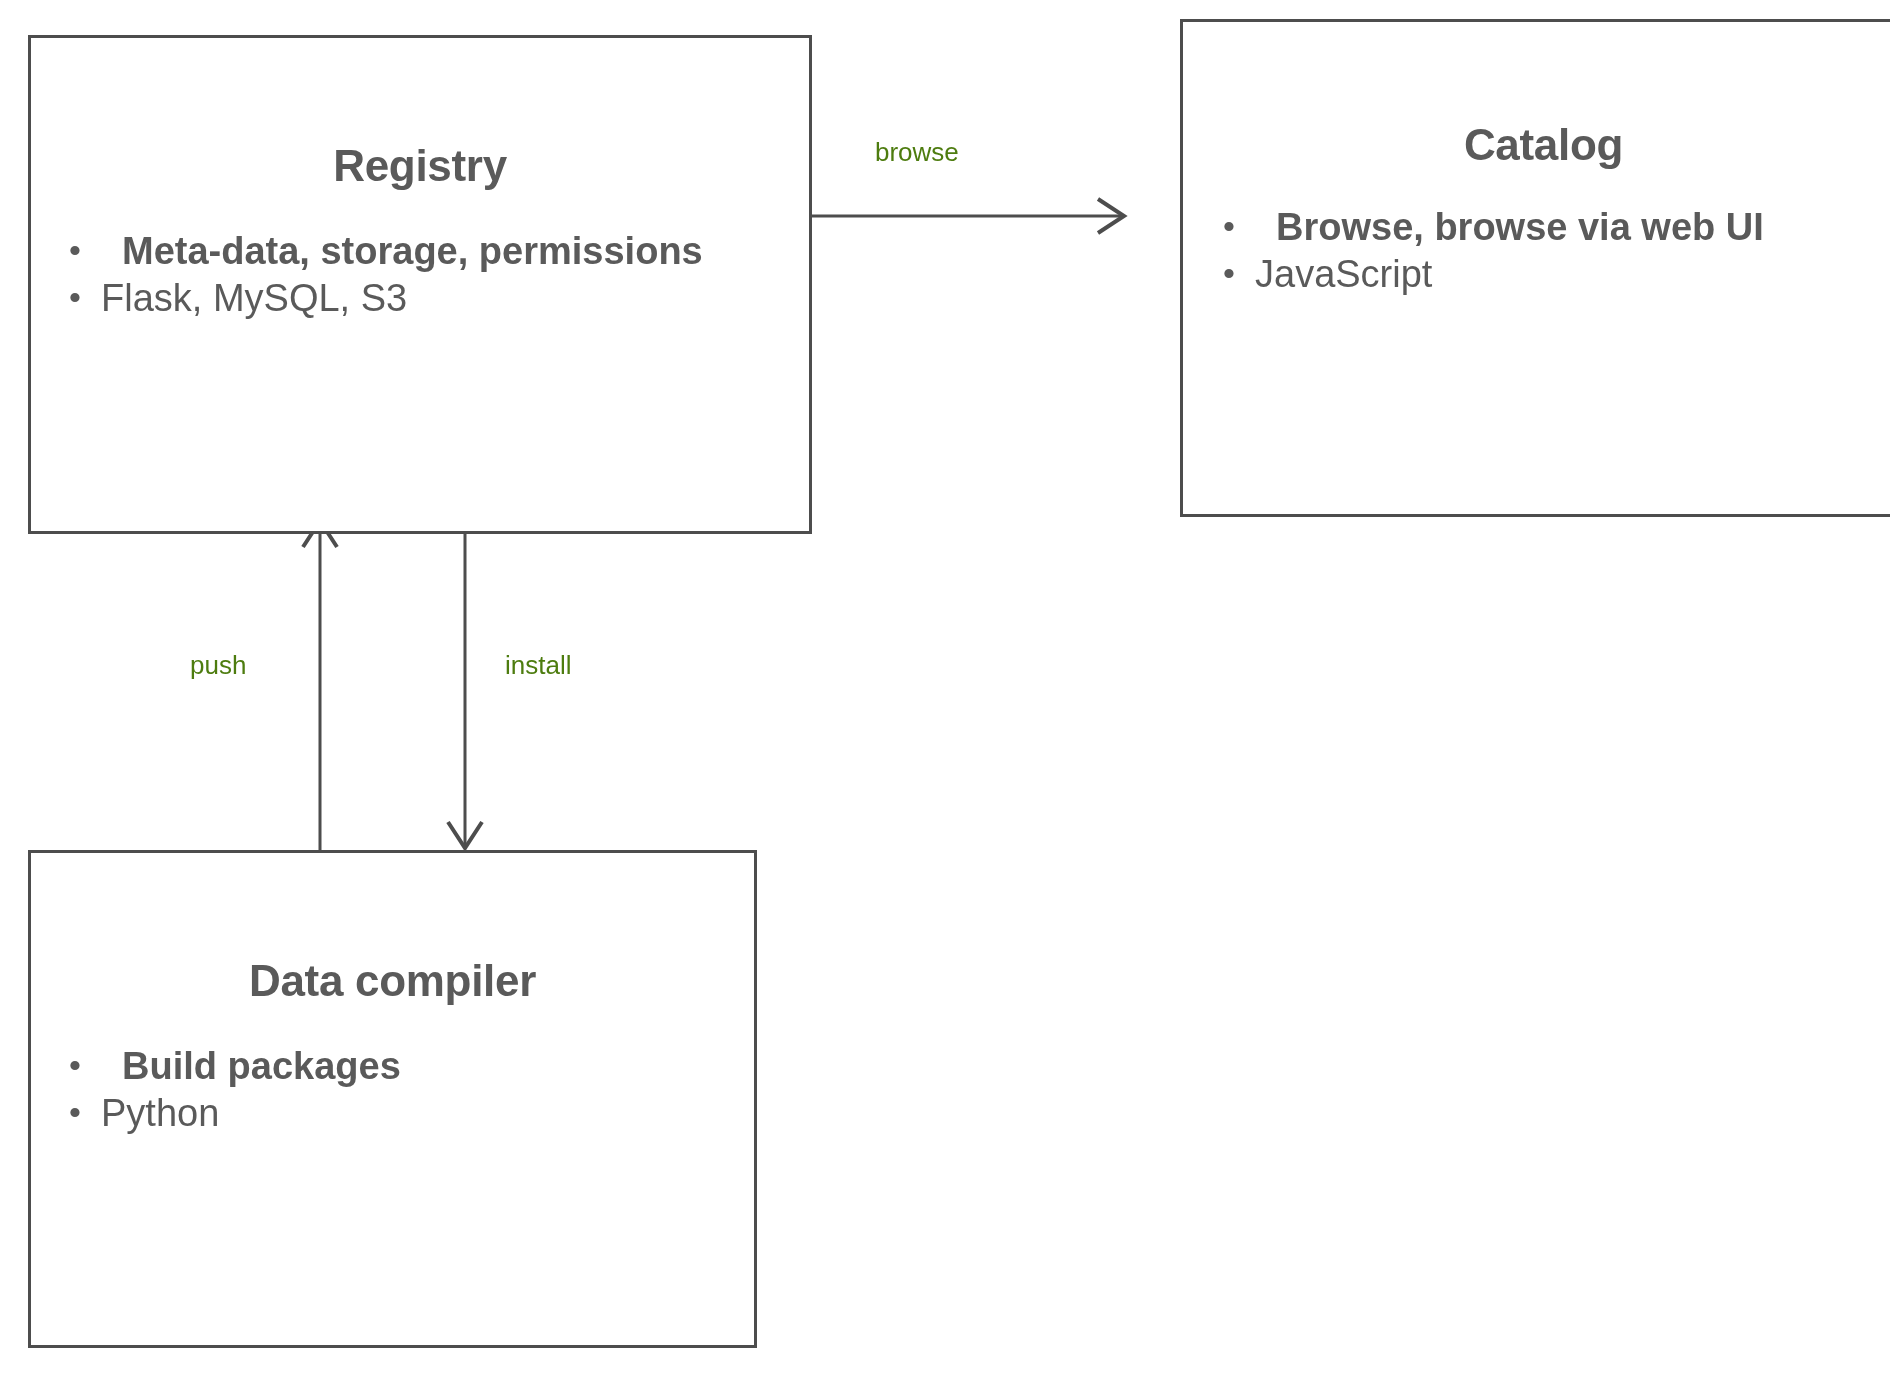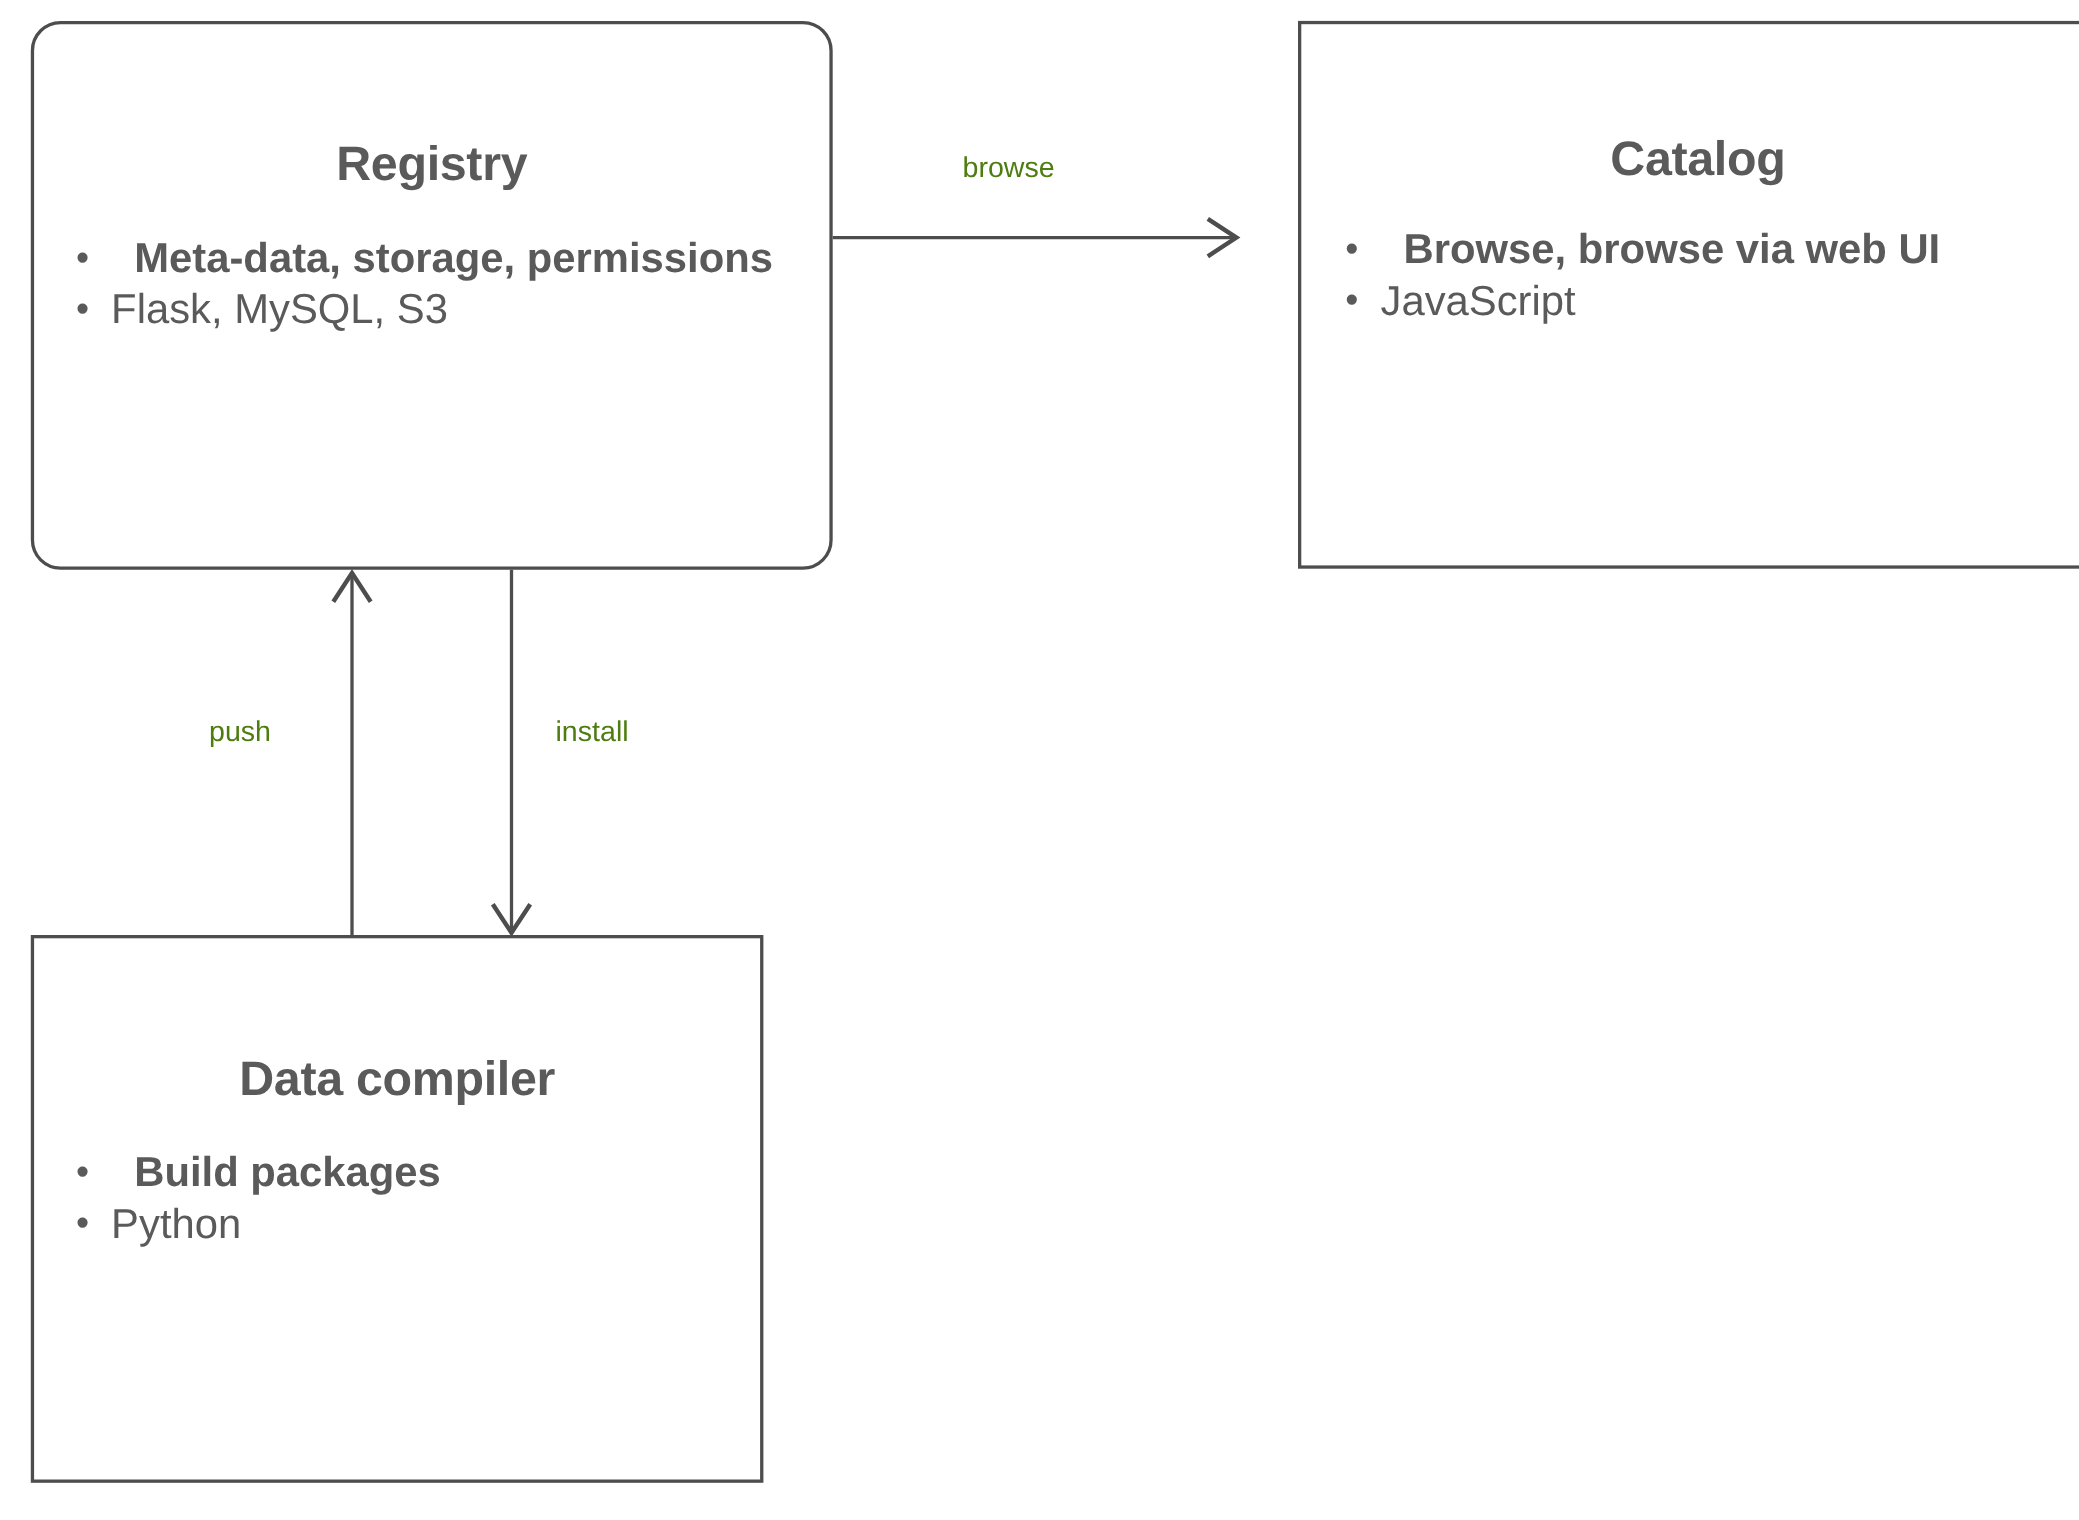--- a/index.html
+++ b/index.html
@@ -63,23 +63,23 @@
   .bullet .btext {
     flex: 1 1 auto;
     padding-right: 18px;
   }
   .bullet.strong .btext {
     font-weight: bold;
     margin-left: 21px;
   }
 
   
-  #node-registry      { left: 28px;   top: 19px;   width: 729px; height: 499px; border-radius: 27px; }
+  #node-registry      { left: 28px;   top: 35px;   width: 784px; height: 499px; }
   #node-catalog       { left: 1180px; top: 19px;   width: 727px; height: 498px; }
-  #node-data-compiler { left: 28px;   top: 850px;  width: 666px; height: 498px; padding-left: 48px; }
+  #node-data-compiler { left: 28px;   top: 850px;  width: 729px; height: 498px; padding-left: 48px; }
 
   #node-registry .node-title      { top: 105px; }
   #node-catalog .node-title       { top: 100px; }
   #node-data-compiler .node-title { top: 105px; }
 
   #node-registry .bullets      { top: 190px; padding-left: 18px; }
   #node-catalog .bullets       { top: 182px; padding-left: 20px; }
   #node-data-compiler .bullets { top: 190px; padding-left: 18px; }
 
   

